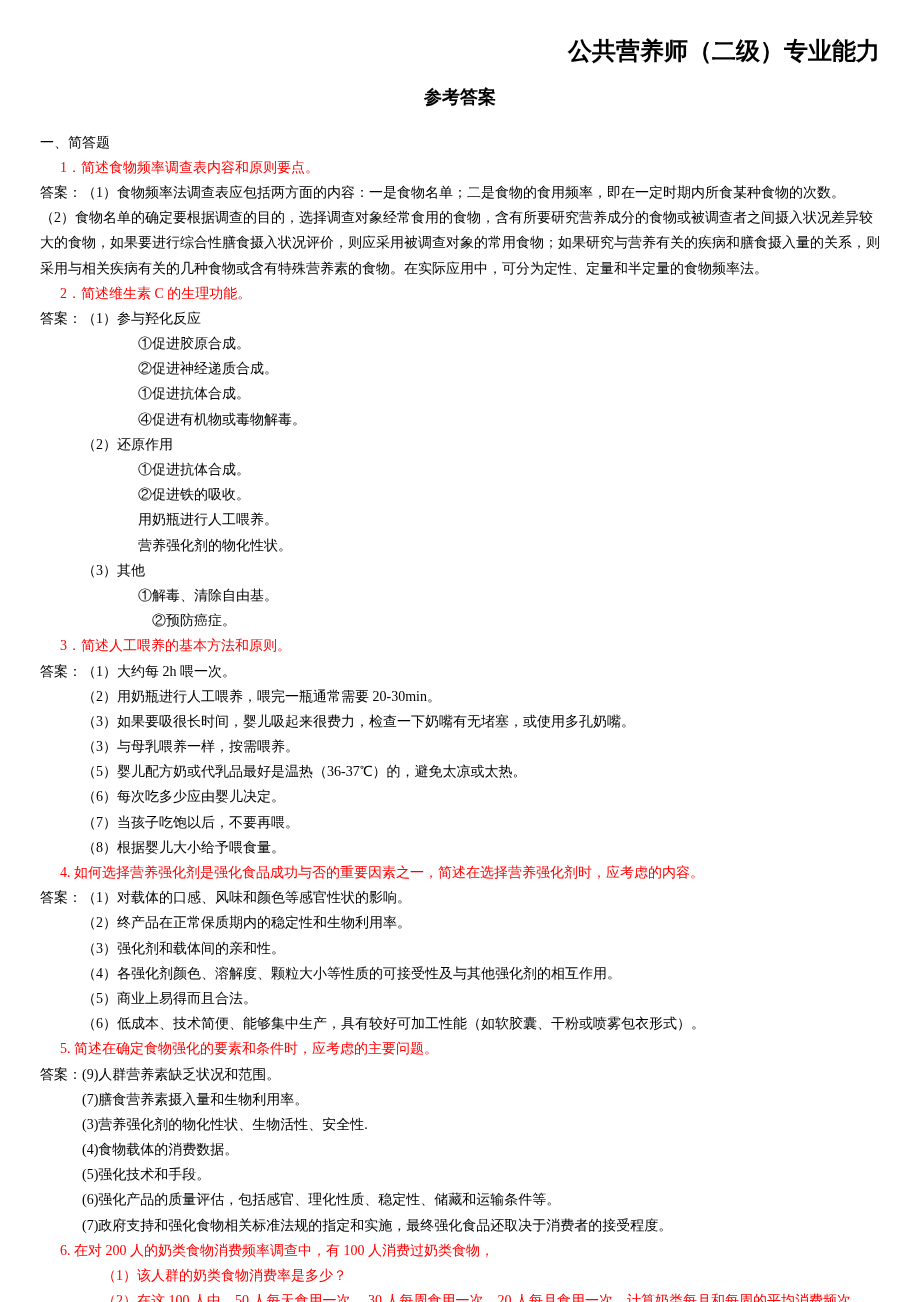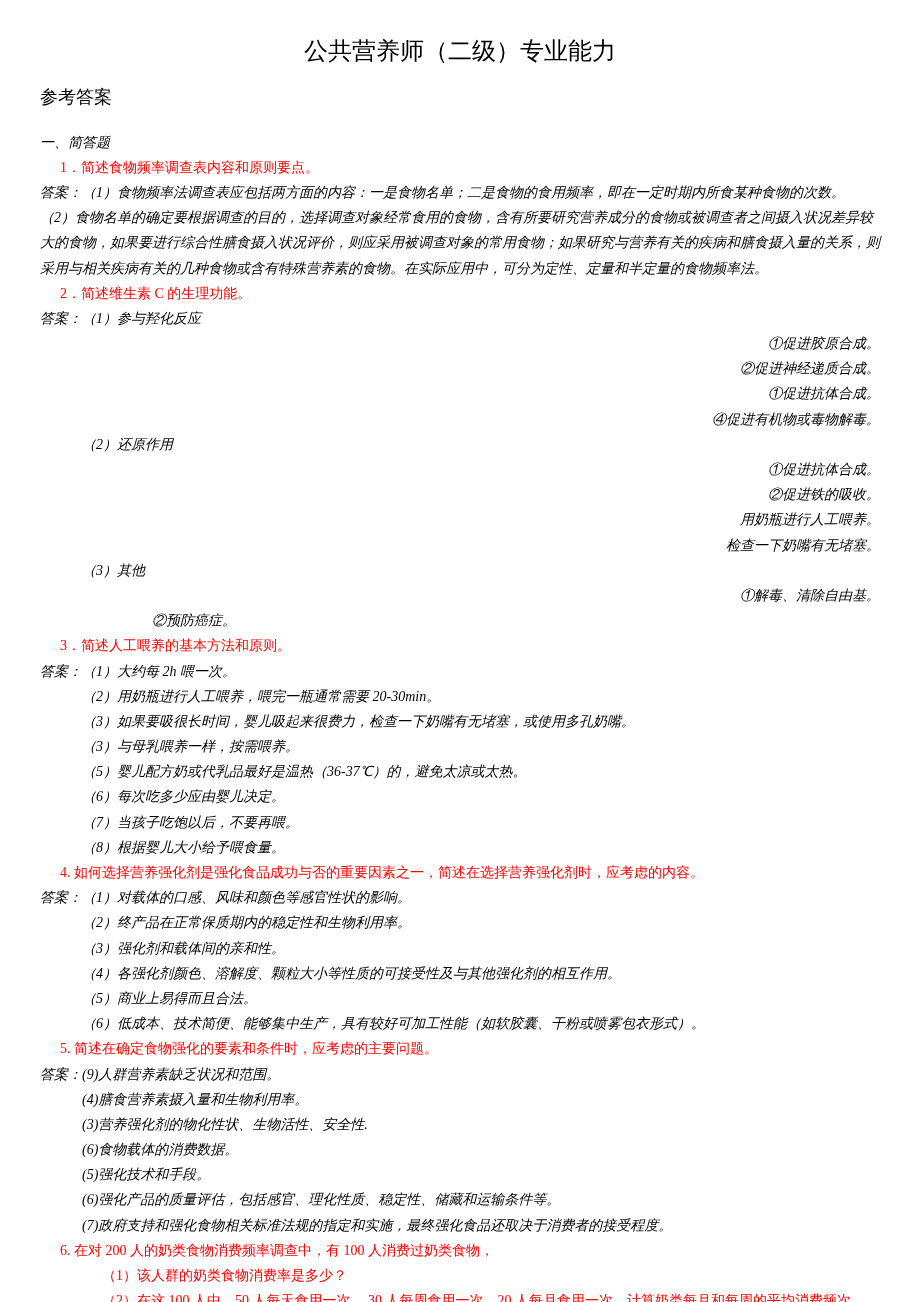--- a/index.html
+++ b/index.html
@@ -6,36 +6,37 @@
       font-family: "SimSun", "宋体", serif;
       font-size: 14px;
       line-height: 1.8;
       margin: 0;
       padding: 30px 40px;
       background: white;
       color: #000;
       width: 840px;
     }
     .title {
-      text-align: center;
+      text-align: right;
       font-size: 24px;
-      font-weight: normal;
+      font-weight: bold;
       margin-bottom: 8px;
     }
     .subtitle {
+      text-align: center;
       font-size: 18px;
-      font-weight: normal;
+      font-weight: bold;
       margin-bottom: 16px;
     }
     .indent-1 { padding-left: 3em; }
-    .indent-2 { padding-left: 7em; text-align: right; }
+    .indent-2 { padding-left: 7em; }
     .indent-3 { padding-left: 8em; }
     .line { margin: 0; }
     .red { color: #ff0000; margin-left: 20px; }
-    .black { color: #000; font-style: italic; }
+    .black { color: #000; }
   </style>
 </head>
 <body>
 
 <div class="title">公共营养师（二级）专业能力</div>
 <div class="subtitle">参考答案</div>
 
 <div class="line black">一、简答题</div>
 
 <div class="line red">1．简述食物频率调查表内容和原则要点。</div>
@@ -45,21 +46,21 @@
 <div class="line red">2．简述维生素 C 的生理功能。</div>
 <div class="line black">答案：（1）参与羟化反应</div>
 <div class="line black indent-2">①促进胶原合成。</div>
 <div class="line black indent-2">②促进神经递质合成。</div>
 <div class="line black indent-2">①促进抗体合成。</div>
 <div class="line black indent-2">④促进有机物或毒物解毒。</div>
 <div class="line black indent-1">（2）还原作用</div>
 <div class="line black indent-2">①促进抗体合成。</div>
 <div class="line black indent-2">②促进铁的吸收。</div>
 <div class="line black indent-2">用奶瓶进行人工喂养。</div>
-<div class="line black indent-2">检查一下奶嘴有无堵塞。</div>
+<div class="line black indent-2">营养强化剂的物化性状。</div>
 <div class="line black indent-1">（3）其他</div>
 <div class="line black indent-2">①解毒、清除自由基。</div>
 <div class="line black indent-3">②预防癌症。</div>
 
 <div class="line red">3．简述人工喂养的基本方法和原则。</div>
 <div class="line black">答案：（1）大约每 2h 喂一次。</div>
 <div class="line black indent-1">（2）用奶瓶进行人工喂养，喂完一瓶通常需要 20-30min。</div>
 <div class="line black indent-1">（3）如果要吸很长时间，婴儿吸起来很费力，检查一下奶嘴有无堵塞，或使用多孔奶嘴。</div>
 <div class="line black indent-1">（3）与母乳喂养一样，按需喂养。</div>
 <div class="line black indent-1">（5）婴儿配方奶或代乳品最好是温热（36-37℃）的，避免太凉或太热。</div>
@@ -70,22 +71,22 @@
 <div class="line red">4. 如何选择营养强化剂是强化食品成功与否的重要因素之一，简述在选择营养强化剂时，应考虑的内容。</div>
 <div class="line black">答案：（1）对载体的口感、风味和颜色等感官性状的影响。</div>
 <div class="line black indent-1">（2）终产品在正常保质期内的稳定性和生物利用率。</div>
 <div class="line black indent-1">（3）强化剂和载体间的亲和性。</div>
 <div class="line black indent-1">（4）各强化剂颜色、溶解度、颗粒大小等性质的可接受性及与其他强化剂的相互作用。</div>
 <div class="line black indent-1">（5）商业上易得而且合法。</div>
 <div class="line black indent-1">（6）低成本、技术简便、能够集中生产，具有较好可加工性能（如软胶囊、干粉或喷雾包衣形式）。</div>
 
 <div class="line red">5. 简述在确定食物强化的要素和条件时，应考虑的主要问题。</div>
 <div class="line black">答案：(9)人群营养素缺乏状况和范围。</div>
-<div class="line black indent-1">(4)膳食营养素摄入量和生物利用率。</div>
+<div class="line black indent-1">(7)膳食营养素摄入量和生物利用率。</div>
 <div class="line black indent-1">(3)营养强化剂的物化性状、生物活性、安全性.</div>
-<div class="line black indent-1">(6)食物载体的消费数据。</div>
+<div class="line black indent-1">(4)食物载体的消费数据。</div>
 <div class="line black indent-1">(5)强化技术和手段。</div>
 <div class="line black indent-1">(6)强化产品的质量评估，包括感官、理化性质、稳定性、储藏和运输条件等。</div>
 <div class="line black indent-1">(7)政府支持和强化食物相关标准法规的指定和实施，最终强化食品还取决于消费者的接受程度。</div>
 
 <div class="line red">6. 在对 200 人的奶类食物消费频率调查中，有 100 人消费过奶类食物，</div>
 <div class="line red indent-1">（1）该人群的奶类食物消费率是多少？</div>
 <div class="line red indent-1">（2）在这 100 人中，50 人每天食用一次， 30 人每周食用一次，20 人每月食用一次，计算奶类每月和每周的平均消费频次。</div>
 
 </body></html>

